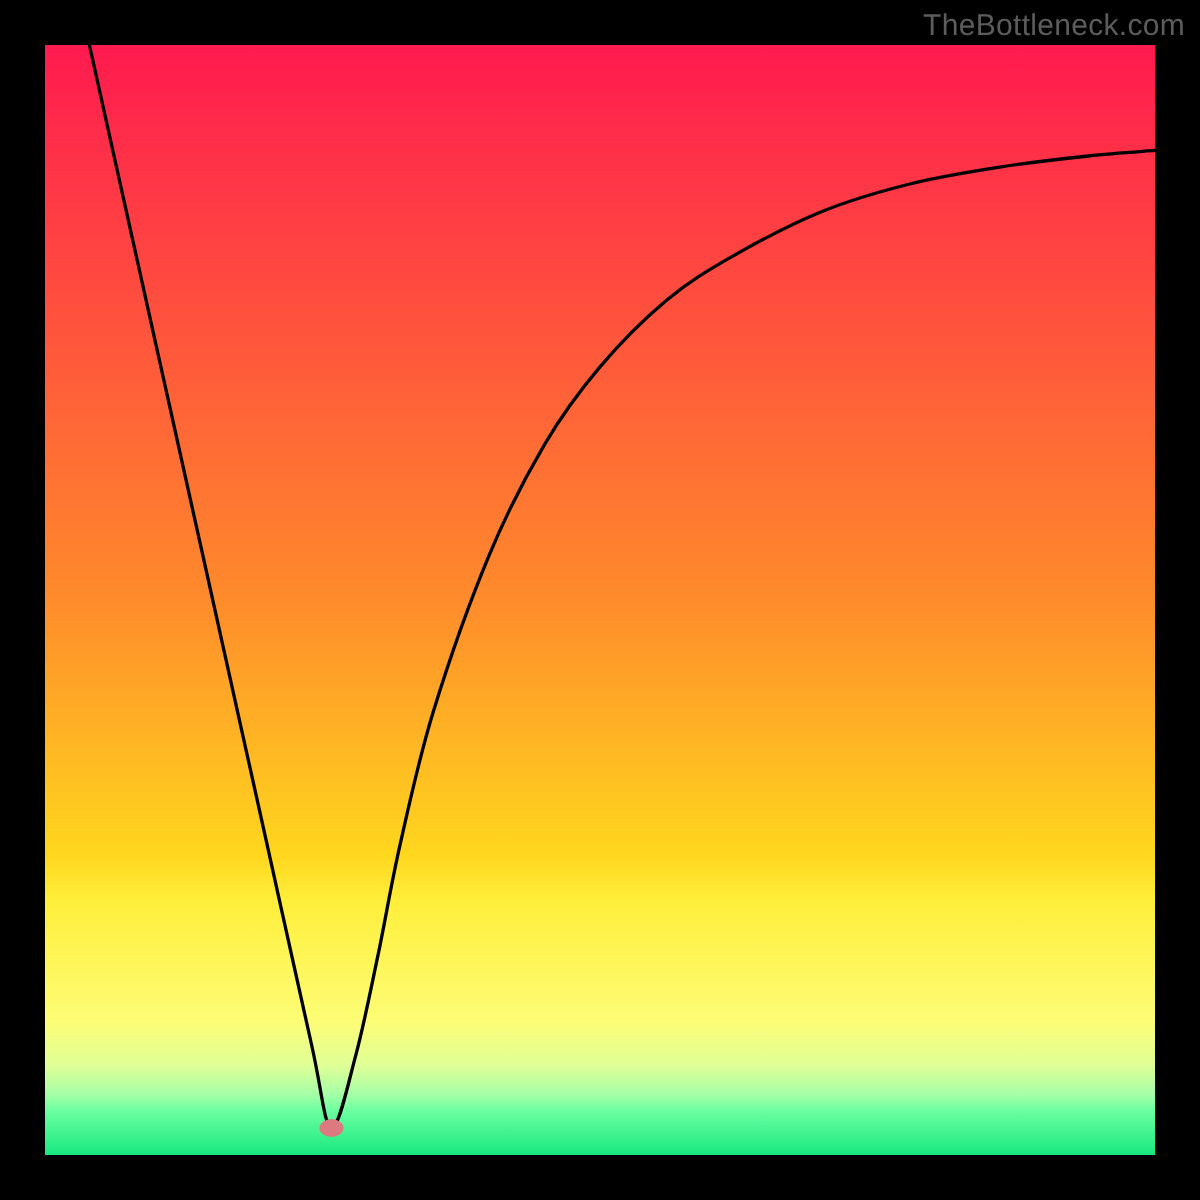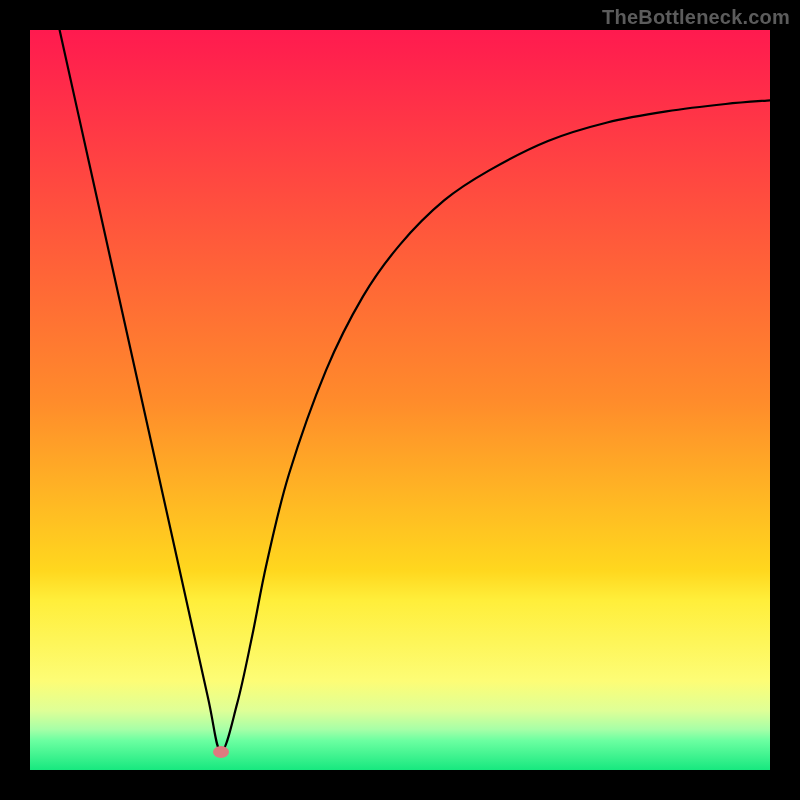--- a/index.html
+++ b/index.html
@@ -42,21 +42,21 @@
     width: 740px;
     height: 740px;
     pointer-events: none;
   }
   #attribution {
     position: absolute;
     top: 6px;
     right: 10px;
     color: #5c5c5c;
     font-size: 20px;
-    font-weight: 700;
+    font-weight: 400;
     letter-spacing: 0.2px;
   }
   #marker {
     position: absolute;
     width: 16px;
     height: 12px;
     background: #dd7a7f;
     border-radius: 50% / 50%;
     transform: translate(-50%, -50%);
   }

